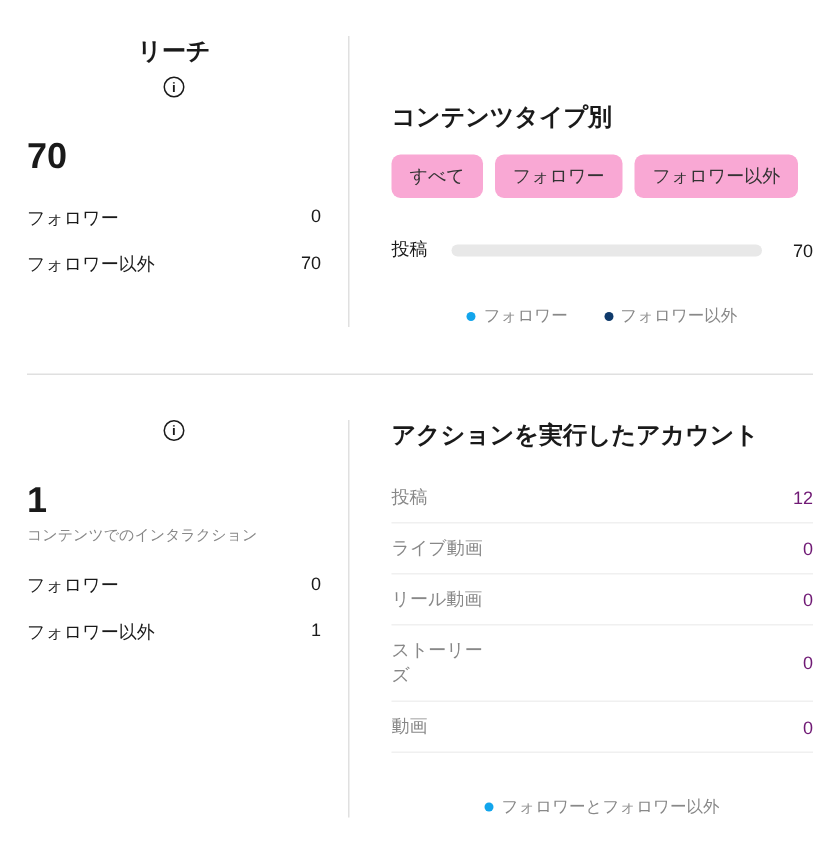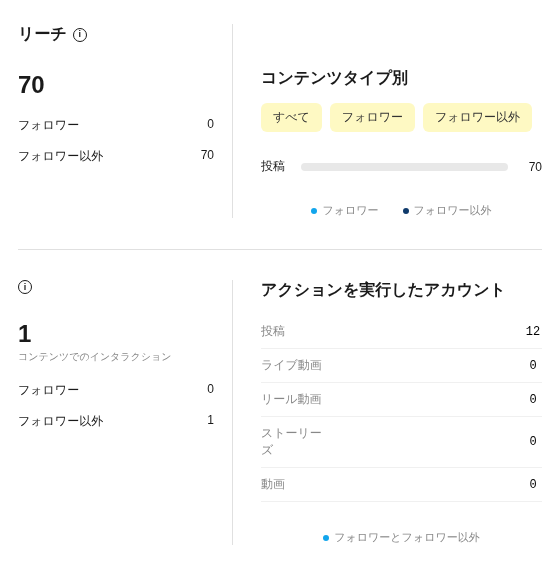--- a/index.html
+++ b/index.html
@@ -2,42 +2,42 @@
 <html><head>
 <meta charset="utf-8">
 <style>
   * { box-sizing: border-box; margin: 0; padding: 0; }
   body { font-family: -apple-system, "Segoe UI", "Hiragino Sans", "Yu Gothic", Meiryo, sans-serif; background: #fff; color: #1a1a1a; width: 560px; }
   .page { padding: 10px 18px 0 18px; }
   .block { display: flex; padding: 14px 0 30px 0; border-bottom: 1px solid transparent; }
   .block + .block { border-top: 1px solid #e0e0e0; padding-top: 30px; }
   .left { width: 215px; flex: 0 0 215px; border-right: 1px solid #e0e0e0; padding-right: 18px; }
   .right { flex: 1; padding-left: 28px; }
-  .section-title { font-size: 16px; font-weight: 700; display: flex; align-items: center; gap: 6px; }
+  .section-title { font-size: 16px; font-weight: 700; display: flex; align-items: center; gap: 6px; flex-direction: column; }
   .info-icon { display: inline-flex; width: 14px; height: 14px; border: 1.2px solid #1a1a1a; border-radius: 50%; align-items: center; justify-content: center; font-size: 9px; line-height: 1; font-weight: 600; }
   .bignum { font-size: 24px; font-weight: 700; margin-top: 26px; }
   .bigsub { font-size: 10px; color: #888; margin-top: 2px; }
   .kv { display: flex; justify-content: space-between; font-size: 12px; margin-top: 18px; }
   .kv + .kv { margin-top: 14px; }
   .sub-title { font-size: 16px; font-weight: 700; margin-top: 44px; }
   .tabs { display: flex; gap: 8px; margin-top: 14px; }
-  .tab { background: #fef9c3; border-radius: 6px; padding: 6px 12px; font-size: 12px; color: #333; cursor: default; }
+  .tab { background: #f9a8d4; border-radius: 6px; padding: 6px 12px; font-size: 12px; color: #333; cursor: default; }
   .barrow { display: flex; align-items: center; gap: 10px; margin-top: 26px; font-size: 12px; }
   .barrow .lbl { width: 30px; flex: 0 0 30px; }
   .barrow .bar { flex: 1; height: 8px; border-radius: 4px; background: #e8e8e8; overflow: hidden; position: relative; }
   .barrow .fill { height: 100%; border-radius: 4px; }
   .barrow .val { width: 24px; text-align: right; }
   .legend { display: flex; justify-content: center; gap: 24px; margin-top: 28px; font-size: 11px; color: #888; }
   .legend .dot { display: inline-block; width: 6px; height: 6px; border-radius: 50%; margin-right: 5px; vertical-align: middle; }
   .rows { margin-top: 14px; }
   .row { display: flex; align-items: center; font-size: 12px; padding: 8px 0; border-bottom: 1px solid #f0f0f0; gap: 12px; }
   .row .lbl { width: 62px; flex: 0 0 62px; color: #888; }
   .row .bar { flex: 1; height: 6px; position: relative; }
   .row .fill { height: 100%; border-radius: 3px; }
-  .row .val { width: 18px; text-align: center; color: #000000; font-family: Liberation Mono, monospace; }
+  .row .val { width: 18px; text-align: right; color: #701a75; }
   .navy { background: #0f3a6b; }
   .cyan { background: #12A5EC; }
 </style>
 </head>
 <body>
 
 <div class="page">
 
   <div class="block">
     <div class="left">

